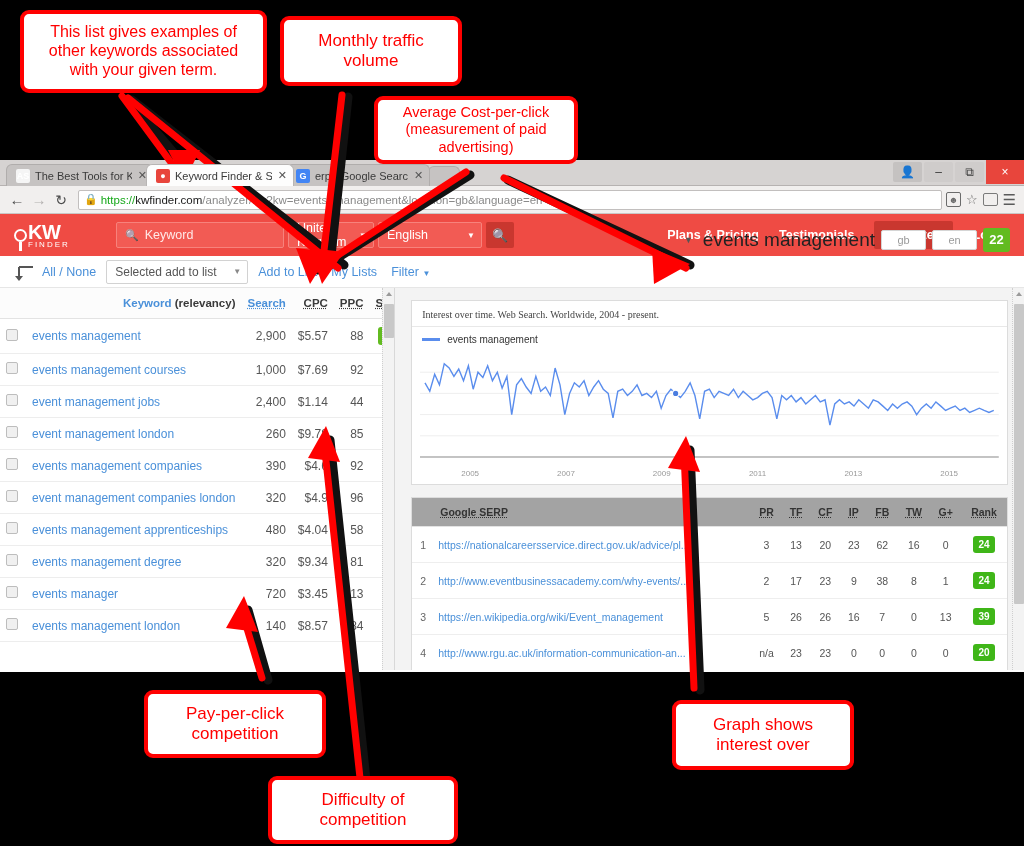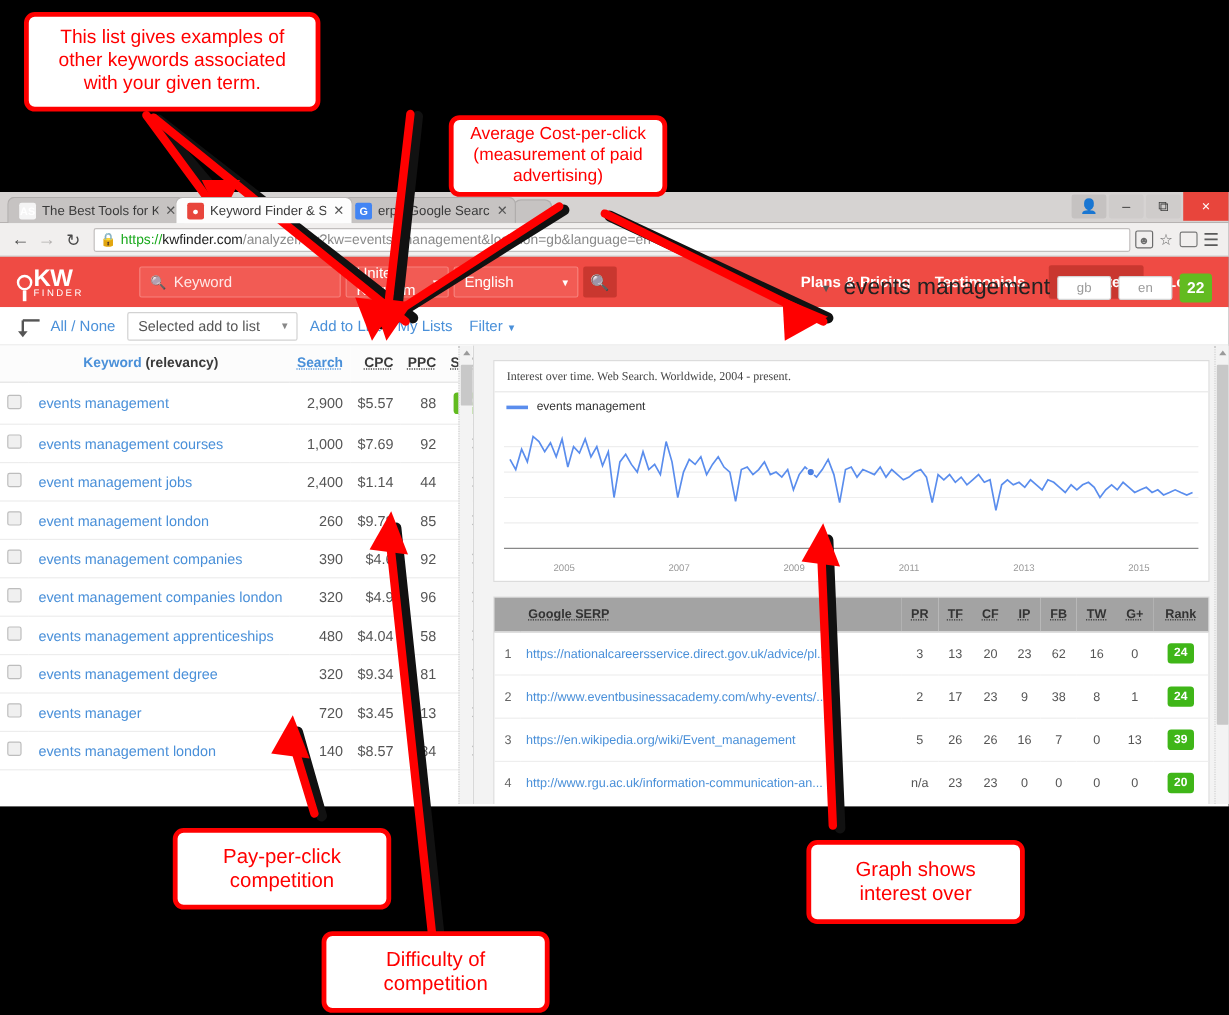--- a/index.html
+++ b/index.html
@@ -134,21 +134,21 @@
   
   .panes { position: relative; height: calc(512px - 26px - 29px - 42px - 33px); display: flex; background: #f3f3f3; }
   .leftpane { position: relative; width: 396px; background: #fff; border-right: 1px solid #d8d8d8; overflow: hidden; }
   .rightpane { position: relative; flex: 1 1 auto; background: #f3f3f3; overflow: hidden; }
 
   table.kwtable { width: 100%; border-collapse: collapse; }
   table.kwtable th {
     font-size: 11.5px; color: #3a3a3a; font-weight: bold; text-align: right;
     padding: 9px 6px; border-bottom: 1px solid #e3e3e3; background: #fcfcfc; white-space: nowrap;
   }
-  table.kwtable th.kwh { text-align: center; padding-left: 16px; color: #4a90d9; }
+  table.kwtable th.kwh { text-align: right; padding-left: 16px; color: #4a90d9; }
   table.kwtable th.kwh span.rel { color: #3a3a3a; }
   table.kwtable th u { text-decoration: underline; text-decoration-style: dotted; }
   table.kwtable th.s-col { color: #4a90d9; }
   table.kwtable td {
     font-size: 12px; color: #555; padding: 8px 6px; border-bottom: 1px solid #ededed;
     text-align: right; white-space: nowrap;
   }
   table.kwtable td.kw { text-align: left; color: #4a90d9; padding-left: 8px; font-size: 12px; }
   td.cb { width: 30px; text-align: center; padding-left: 10px; }
   .chk { width: 12px; height: 12px; border: 1px solid #bdbdbd; background: #f0f0f0; border-radius: 2px; display: inline-block; }
@@ -557,21 +557,24 @@
       <polygon points="652,248 690,264 654,284"></polygon>
       <polygon points="226,596 258,600 240,632" transform="rotate(180 242 614)"></polygon>
       <polygon points="308,426 340,430 322,462" transform="rotate(180 324 444)"></polygon>
       <polygon points="668,436 700,440 682,472" transform="rotate(180 684 454)"></polygon>
     </g>
   </svg>
 
   <div class="callout" style="left:20px; top:10px; width:247px; height:83px; font-size:16px;">
     <span>This list gives examples of other keywords associated with your given term.</span>
   </div>
-  <div class="callout" style="left:374px; top:96px; width:182px; height:68px; font-size:14.5px;">
+  <div class="callout" style="left:280px; top:16px; width:182px; height:70px; font-size:17px;">
+    <span>Monthly traffic volume</span>
+  </div>
+  <div class="callout" style="left:374px; top:96px; width:204px; height:68px; font-size:14.5px;">
     <span>Average Cost-per-click (measurement of paid advertising)</span>
   </div>
   <div class="callout" style="left:144px; top:690px; width:182px; height:68px; font-size:17px;">
     <span>Pay-per-click competition</span>
   </div>
   <div class="callout" style="left:268px; top:776px; width:190px; height:68px; font-size:17px;">
     <span>Difficulty of competition</span>
   </div>
   <div class="callout" style="left:672px; top:700px; width:182px; height:70px; font-size:17px;justify-content:center;">
     <span>Graph shows interest over</span>

